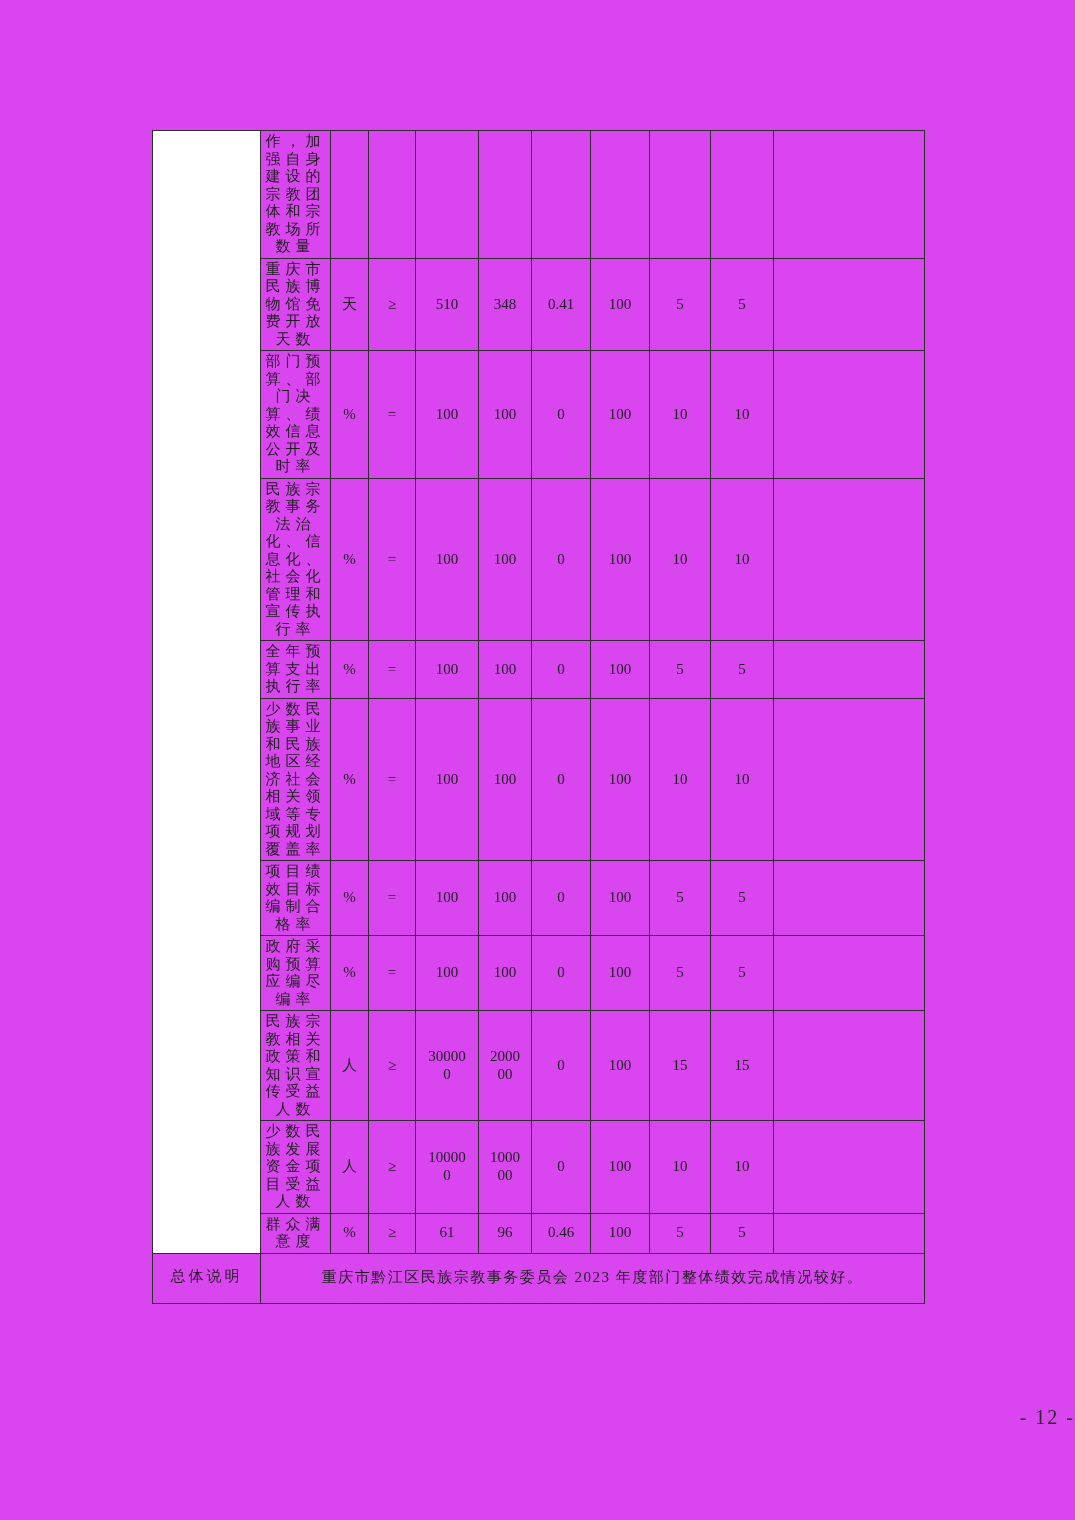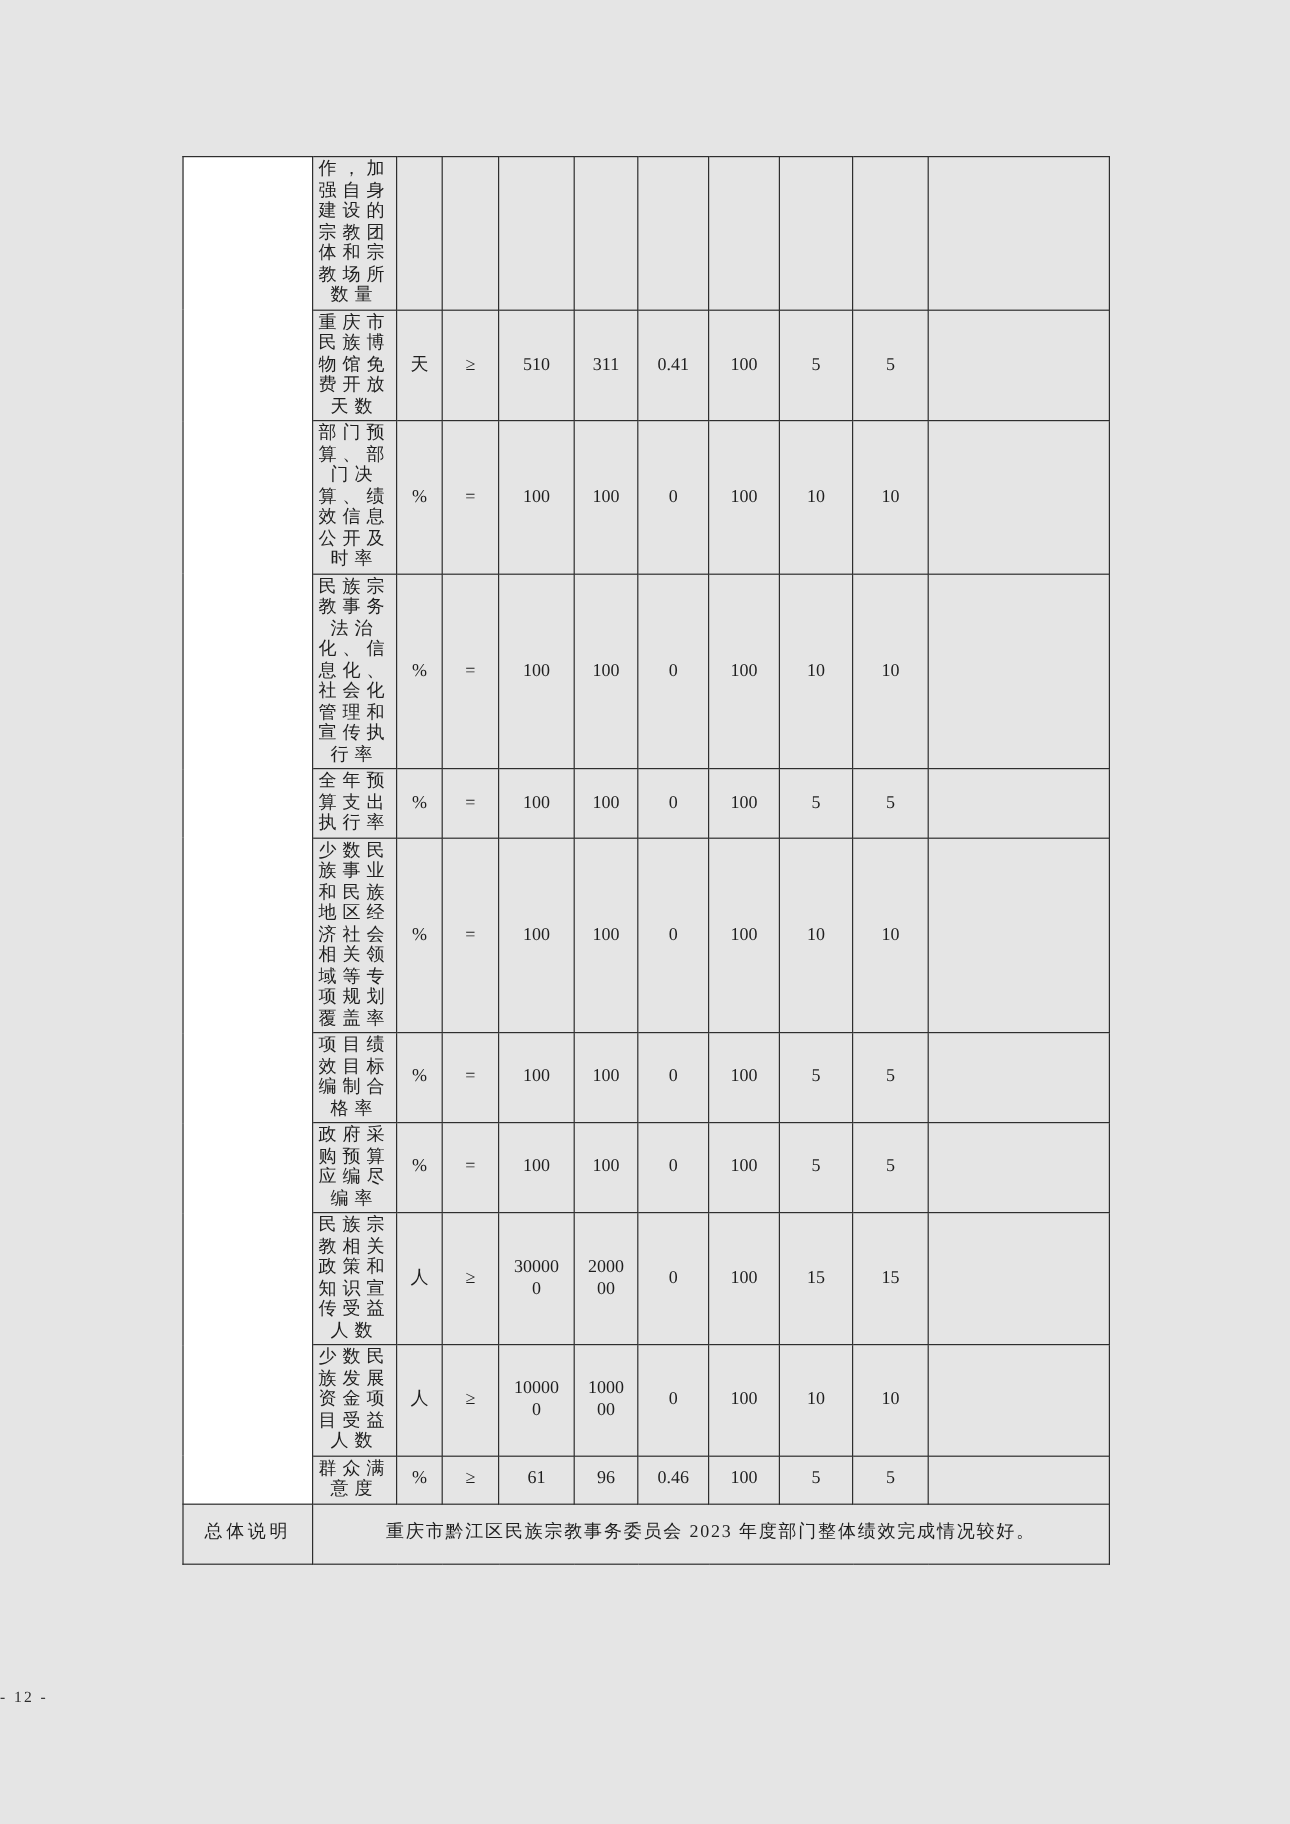--- a/index.html
+++ b/index.html
@@ -1,21 +1,21 @@
 <!DOCTYPE html>
 <html><head>
 <meta charset="utf-8">
 <style>
   * { margin: 0; padding: 0; box-sizing: border-box; }
   html, body { background: #ffffff; }
   .page {
     position: relative;
     width: 1075px;
     height: 1520px;
-    background: #e5e5e5;
+    background: #d946ef;
     font-family: "Liberation Serif", "DejaVu Serif", serif;
     color: #1f1f1f;
     overflow: hidden;
   }
   table.perf-table {
     position: absolute;
     left: 152px;
     top: 130px;
     width: 772px;
     border-collapse: collapse;
@@ -48,22 +48,22 @@
     letter-spacing: 1.5px;
     height: 50px;
     white-space: normal;
     margin-left: 24px;
   }
   .footer {
     position: absolute;
     left: 0;
     right: 0;
     top: 1406px;
-    text-align: left;
-    font-size: 13px;
+    text-align: right;
+    font-size: 20px;
     letter-spacing: 2px;
     color: #2a2a2a;
   }
 </style>
 </head>
 <body>
 
 <div class="page">
 
   <table class="perf-table">
@@ -102,21 +102,21 @@
         </tr>
         <tr>
           <td class="cell-indicator">重庆市
 民族博
 物馆免
 费开放
 天数</td>
           <td class="cell-unit">天</td>
           <td class="cell-comparator">≥</td>
           <td class="cell-target">510</td>
-          <td class="cell-actual">311</td>
+          <td class="cell-actual">348</td>
           <td class="cell-deviation">0.41</td>
           <td class="cell-completion">100</td>
           <td class="cell-weight">5</td>
           <td class="cell-score">5</td>
           <td class="cell-note"></td>
         </tr>
         <tr>
           <td class="cell-indicator">部门预
 算、部
 门决

